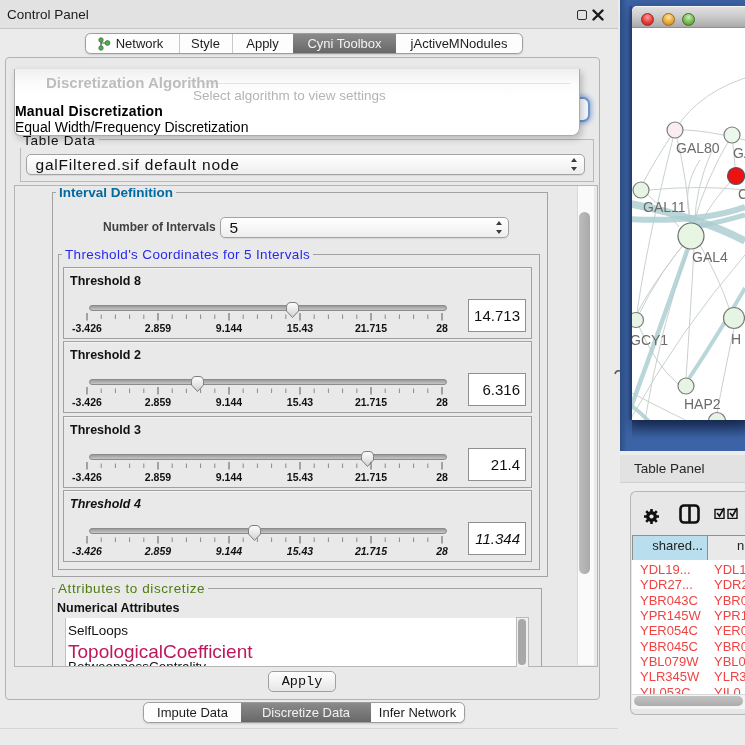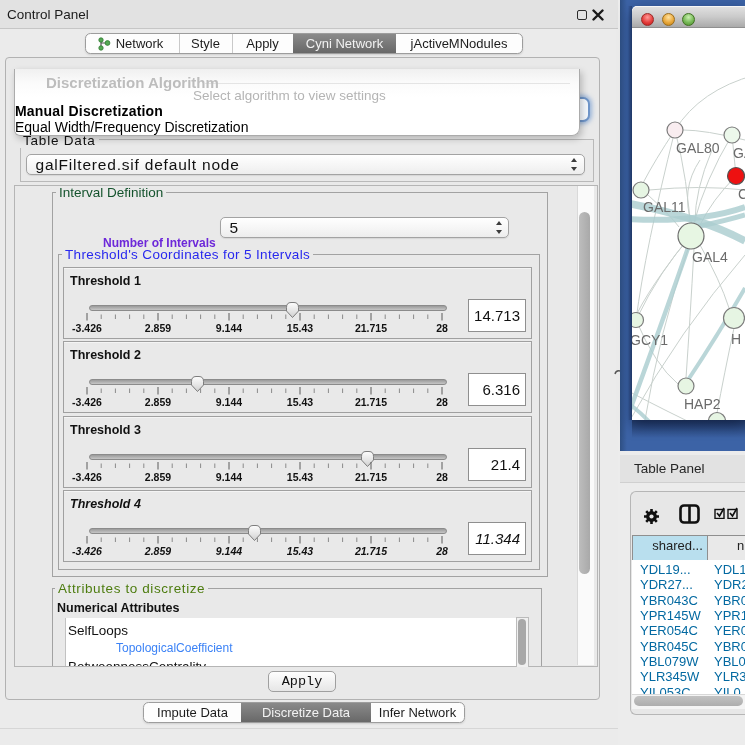--- a/index.html
+++ b/index.html
@@ -14,21 +14,21 @@
   .arrows .up{position:absolute;left:0;top:0;width:0;height:0;border-left:3.5px solid transparent;border-right:3.5px solid transparent;border-bottom:4.5px solid #3c3c3c;}
   .arrows .dn{position:absolute;left:0;bottom:0;width:0;height:0;border-left:3.5px solid transparent;border-right:3.5px solid transparent;border-top:4.5px solid #3c3c3c;}
   .seg{position:absolute;height:19px;border:1px solid #9d9d9d;border-radius:5.5px;background:#fdfdfd;box-shadow:0 1px 2px rgba(0,0,0,0.12);}
   .seg .it{position:absolute;top:0;height:19px;font-size:13px;line-height:19px;text-align:center;color:#1c1c1c;}
   .seg .sep{position:absolute;top:0;width:1px;height:19px;background:#c9c9c9;}
   .seg .dark{background:linear-gradient(#8a8a8a,#686868);color:#f2f2f2;}
   .thr{position:absolute;left:63px;width:467px;height:70px;border:1px solid #a0a0a0;box-shadow:inset 0 1px 0 #f4f4f4;}
   .thr .tl{position:absolute;left:6px;top:6px;font-weight:bold;font-size:12.5px;color:#111;}
   .thr .field{position:absolute;left:404px;top:31px;width:51px;height:31px;background:#fff;border:1px solid #8f8f8f;font-size:15px;color:#111;text-align:right;line-height:31px;padding-right:5px;}
   .track{position:absolute;left:25px;top:37px;width:356px;height:4px;background:linear-gradient(#9a9a9a,#c6c6c6);border:1px solid #8b8b8b;border-radius:3px;}
-  .row{position:absolute;font-size:13px;color:#0369a1;white-space:pre;}
+  .row{position:absolute;font-size:13px;color:#ef4444;white-space:pre;}
 </style>
 </head>
 <body>
 <div id="root">
 
   
   <div class="abs" style="left:0;top:0;width:618px;height:745px;background:#ebebeb;"></div>
   
   <div class="abs" style="left:0;top:0;width:618px;height:28px;background:#e2e2e2;border-bottom:1px solid #c6c6c6;"></div>
   <div class="abs" style="left:7px;top:7px;font-size:13.5px;color:#1c1c1c;">Control Panel</div>
@@ -40,21 +40,21 @@
   
   <div class="abs" style="left:5px;top:57px;width:593px;height:641px;border:1px solid #b2b2b2;border-radius:4px;background:#e9e9e9;"></div>
 
   
   <div class="seg" style="left:85px;top:33px;width:436px;">
     <div class="it" style="left:0;width:93px;"><span style="margin-left:14px;">Network</span></div>
     <div class="sep" style="left:93px;"></div>
     <div class="it" style="left:93px;width:53px;">Style</div>
     <div class="sep" style="left:146px;"></div>
     <div class="it" style="left:146px;width:61px;">Apply</div>
-    <div class="it dark" style="left:207px;width:103px;">Cyni Network</div>
+    <div class="it dark" style="left:207px;width:103px;">Cyni Toolbox</div>
     <div class="it" style="left:310px;width:126px;">jActiveMNodules</div>
     <svg class="abs" style="left:12px;top:3px;" width="13" height="14" viewBox="0 0 13 14">
       <path d="M3,3 L3,11 M3,6 L9,6" stroke="#555" stroke-width="1.2" fill="none"></path>
       <circle cx="3" cy="3" r="2.2" fill="#55a855" stroke="#2f7a2f" stroke-width="0.8"></circle>
       <circle cx="3" cy="11" r="2.2" fill="#55a855" stroke="#2f7a2f" stroke-width="0.8"></circle>
       <circle cx="9.5" cy="6" r="2.4" fill="#55a855" stroke="#2f7a2f" stroke-width="0.8"></circle>
     </svg>
   </div>
 
   
@@ -70,38 +70,38 @@
 
   
   <div class="abs" style="left:14px;top:185px;width:582px;height:480px;border:1px solid #b5b5b5;background:#e9e9e9;"></div>
   
   <div class="abs" style="left:577px;top:186px;width:16px;height:479px;background:#fafafa;border-left:1px solid #d9d9d9;"></div>
   <div class="abs" style="left:579px;top:212px;width:11px;height:362px;background:linear-gradient(90deg,#bdbdbd,#a9a9a9);border-radius:6px;"></div>
 
   
   
   <div class="tbox" style="left:52px;top:192px;width:494px;height:383px;border-color:#a2a2a2;"></div>
-  <div class="tlabel" style="left:56px;top:186px;color:#14532d;">Interval Definition</div>
-
-  <div class="abs" style="left:103px;top:236px;font-size:12px;font-weight:bold;color:#6d28d9;">Number of Intervals</div>
+  <div class="tlabel" style="left:56px;top:186px;color:#0369a1;font-weight:bold;">Interval Definition</div>
+
+  <div class="abs" style="left:103px;top:220px;font-size:12px;font-weight:bold;color:#404040;">Number of Intervals</div>
   <div class="combo" style="left:220px;top:217px;width:287px;height:19px;">
     <div class="ctext">5</div>
     <div class="arrows" style="right:5.5px;top:3px;">
         <div class="up"></div>
         <div class="dn"></div>
       </div>
   </div>
 
   
   <div class="tbox" style="left:58px;top:254px;width:480px;height:314px;border-color:#a2a2a2;"></div>
   <div class="tlabel" style="left:62px;top:248px;color:#2828ee;letter-spacing:0.35px;">Threshold's Coordinates for 5 Intervals</div>
 
   
   <div class="thr" style="top:267px;">
-    <div class="tl">Threshold 1</div>
+    <div class="tl">Threshold 8</div>
     <div class="track"></div>
     <svg class="abs" style="left:220px;top:33px;" width="17" height="18" viewBox="0 0 17 18">
         <path d="M2.5,6.5 Q2.5,1.5 7,1.5 L10,1.5 Q14.5,1.5 14.5,6.5 L14.5,10 L8.5,16.5 L2.5,10 Z" fill="url(#thg)" stroke="#7d7d7d" stroke-width="1"></path>
       </svg>
     <svg class="abs" style="left:0;top:44px;" width="469" height="24" viewBox="0 0 469 24">
         <path d="M37.2,2.5V7 M51.4,2.5V7 M65.6,2.5V7 M79.8,2.5V7 M108.2,2.5V7 M122.4,2.5V7 M136.6,2.5V7 M150.8,2.5V7 M179.2,2.5V7 M193.4,2.5V7 M207.6,2.5V7 M221.8,2.5V7 M250.2,2.5V7 M264.4,2.5V7 M278.6,2.5V7 M292.8,2.5V7 M321.2,2.5V7 M335.4,2.5V7 M349.6,2.5V7 M363.8,2.5V7" stroke="#8a8a8a" stroke-width="1" fill="none"></path>
         <path d="M23,1V8.5 M94,1V8.5 M165,1V8.5 M236,1V8.5 M307,1V8.5 M378,1V8.5" stroke="#5a5a5a" stroke-width="1" fill="none"></path>
         <text x="23" y="20" text-anchor="middle" font-size="10.5" font-weight="bold" fill="#111" font-family="Liberation Sans, sans-serif">-3.426</text>
         <text x="94" y="20" text-anchor="middle" font-size="10.5" font-weight="bold" fill="#111" font-family="Liberation Sans, sans-serif">2.859</text>
         <text x="165" y="20" text-anchor="middle" font-size="10.5" font-weight="bold" fill="#111" font-family="Liberation Sans, sans-serif">9.144</text>
@@ -175,21 +175,21 @@
         </linearGradient>
       </defs>
     </svg>
 
   
   <div class="tbox" style="left:52px;top:588px;width:488px;height:77px;border-color:#a2a2a2;border-bottom:none;"></div>
   <div class="tlabel" style="left:55px;top:582px;color:#4d7c0f;letter-spacing:0.6px;">Attributes to discretize</div>
   <div class="abs" style="left:57px;top:601px;font-size:12.5px;font-weight:bold;color:#111;">Numerical Attributes</div>
   <div class="abs" style="left:65px;top:618px;width:451px;height:48px;background:#ffffff;border-left:1px solid #c2c2c2;overflow:hidden;">
     <div class="abs" style="left:2px;top:5px;font-size:13.5px;color:#111;">SelfLoops</div>
-    <div class="abs" style="left:2px;top:23px;font-size:12px;color:#3b82f6;margin-left:48px;">TopologicalCoefficient</div>
+    <div class="abs" style="left:2px;top:23px;font-size:19px;color:#be185d;">TopologicalCoefficient</div>
     <div class="abs" style="left:2px;top:40.5px;font-size:13.5px;color:#111;">BetweennessCentrality</div>
   </div>
   <div class="abs" style="left:516px;top:617px;width:11px;height:49px;background:#f0f0f0;border:1px solid #bbb;border-bottom:none;"></div>
   <div class="abs" style="left:518px;top:619px;width:8px;height:46px;background:#a8a8a8;border-radius:4px;"></div>
 
   
   <div class="abs" style="left:268px;top:671px;width:66px;height:19px;border:1px solid #9f9f9f;border-radius:5px;background:linear-gradient(#fefefe,#e6e6e6);text-align:center;font-size:13.5px;line-height:19px;color:#111;font-family:Liberation Mono, monospace;">Apply</div>
 
   
   <div class="seg" style="left:143px;top:702px;width:320px;">

